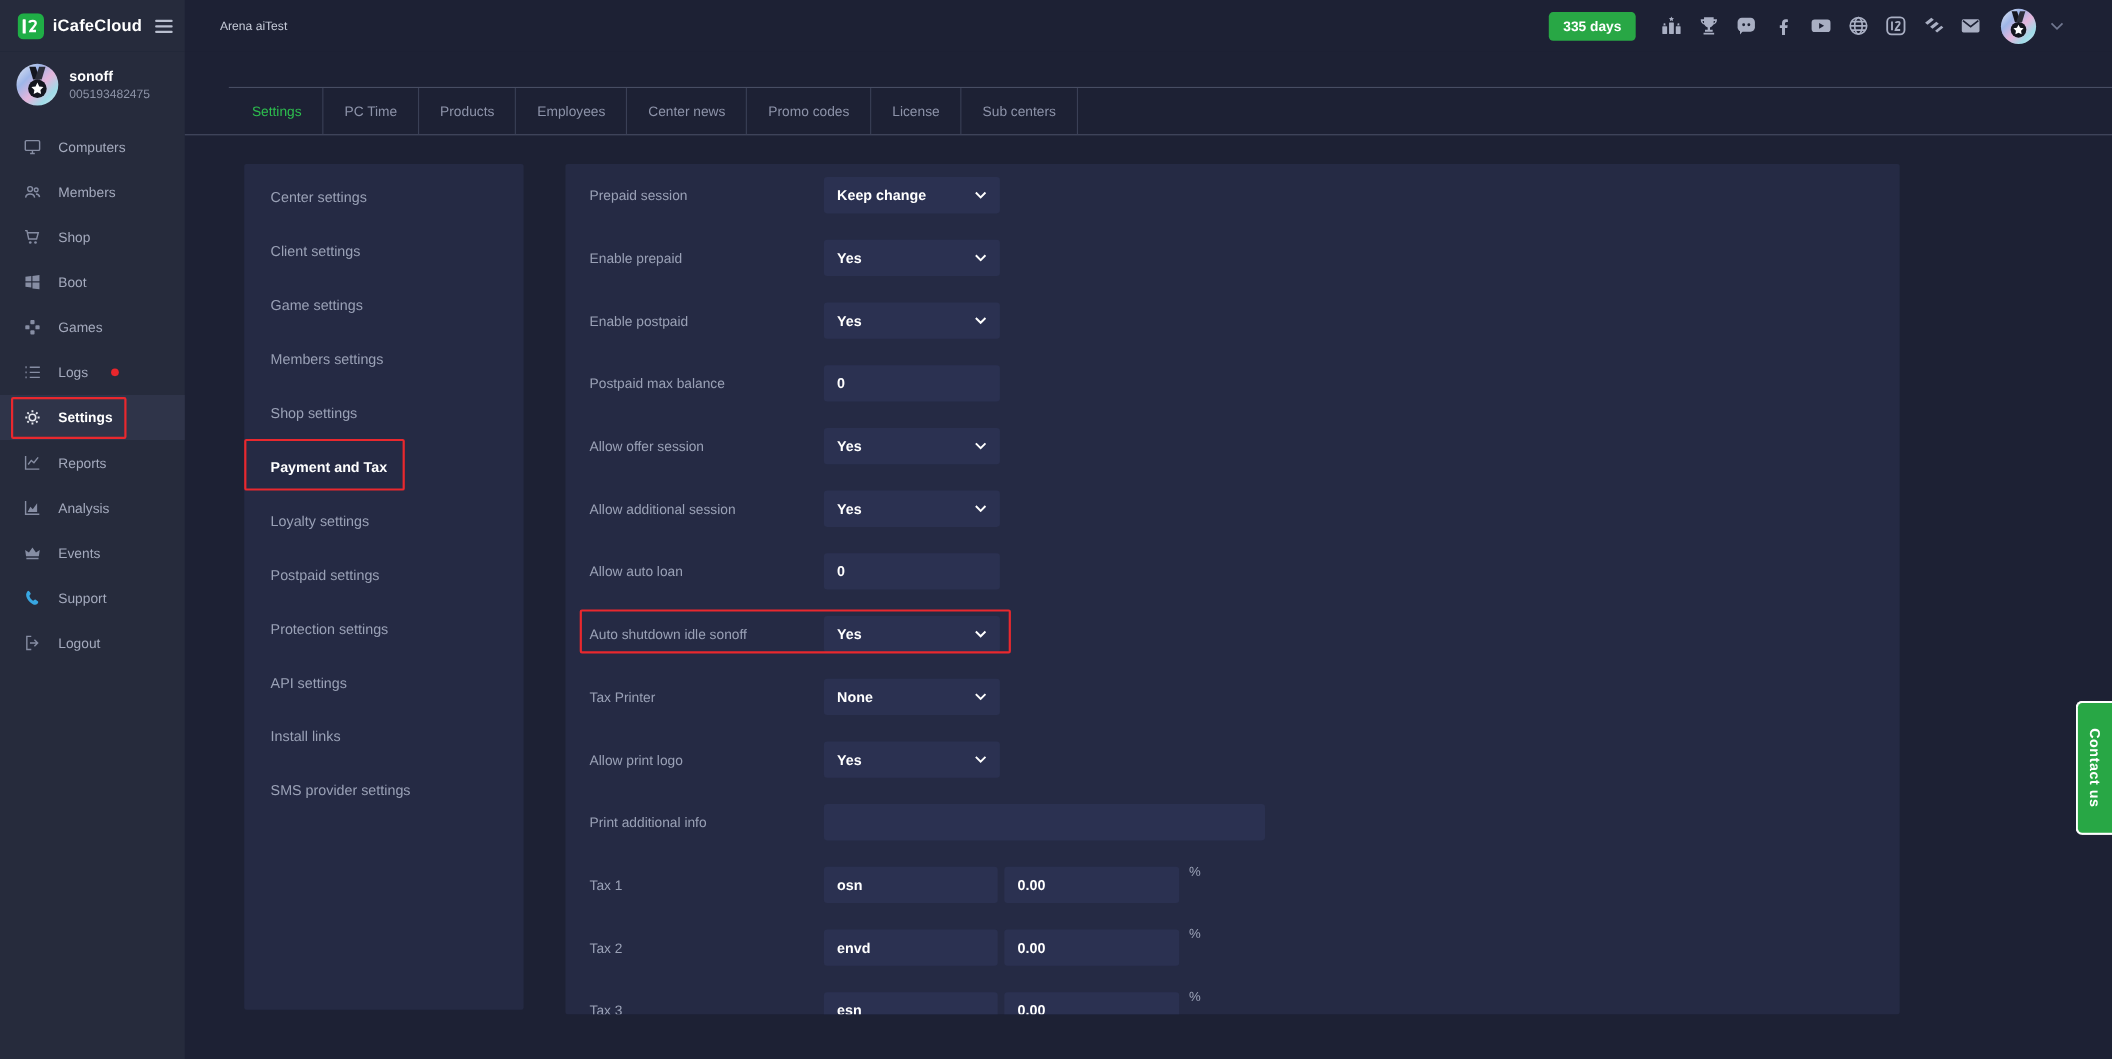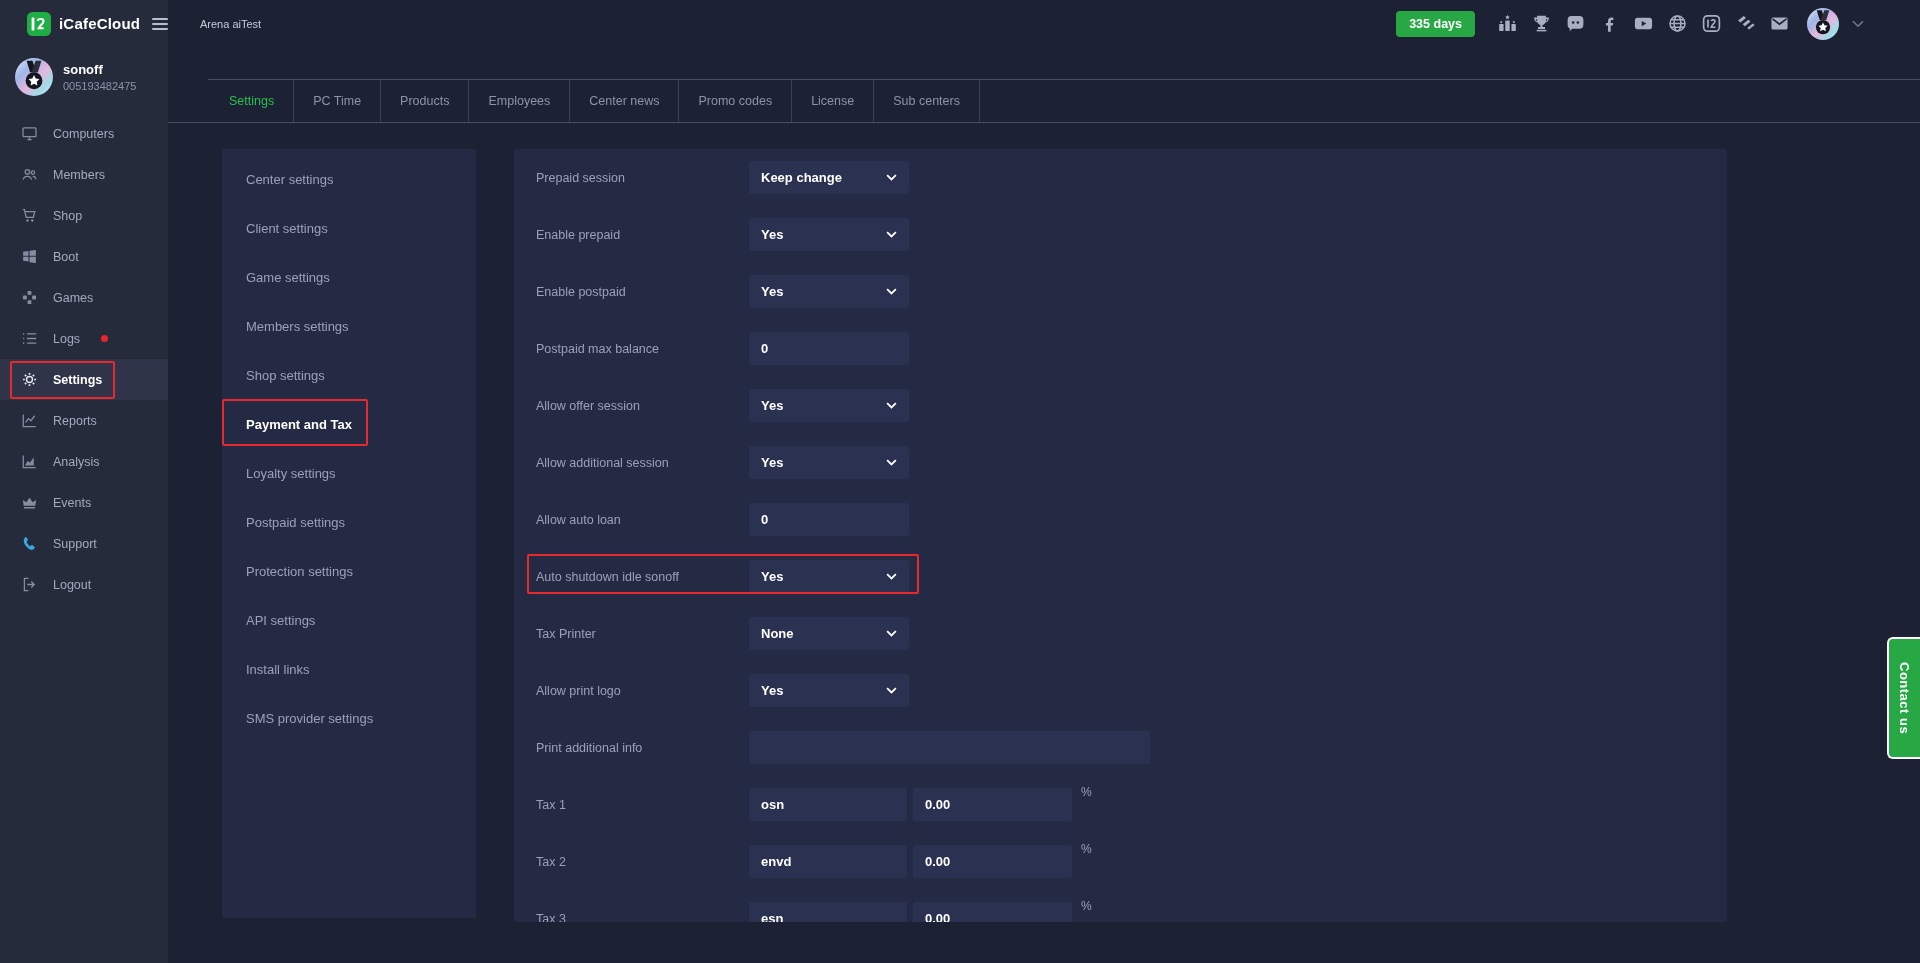--- a/index.html
+++ b/index.html
@@ -6,28 +6,28 @@
   .app{position:relative;width:1920px;height:963px;overflow:hidden;
        font-family:"Liberation Sans","DejaVu Sans",sans-serif;
        --bg:#1d2134;--sidebar:#262b3c;--card:#252a44;--fieldbg:#2b3151;
        --accent:#28a745;--tabgreen:#2dbd4e;--red:#e9282e;
        background:var(--bg);}
 
   
   .topbar{position:absolute;top:0;left:0;right:0;height:47px;background:var(--bg);
           display:flex;align-items:center;}
   .logo-cell{flex:0 0 168px;width:168px;height:100%;background:var(--sidebar);
-             display:flex;align-items:center;gap:8px;padding-left:27px;box-sizing:border-box;}
+             display:flex;align-items:center;gap:8px;padding-left:16px;box-sizing:border-box;}
   .logo-icon{width:24px;height:24px;flex:0 0 24px;}
   .logo-icon svg{width:100%;height:100%;display:block;}
   .brand{color:#fff;font-weight:700;font-size:15px;letter-spacing:.2px;white-space:nowrap;}
   .hamburger{margin-left:auto;margin-right:11px;display:flex;flex-direction:column;gap:3px;cursor:pointer;padding:4px;}
   .hamburger i{display:block;width:16px;height:2px;background:#b9bfcf;border-radius:1px;}
   .topbar-title{margin-left:32px;color:#c6cbd8;font-size:11px;}
-  .topbar-right{margin-left:auto;display:flex;align-items:center;gap:13px;padding-right:56px;}
+  .topbar-right{margin-left:auto;display:flex;align-items:center;gap:13px;padding-right:44px;}
   .days-badge{background:var(--accent);color:#fff;font-size:12.5px;font-weight:700;
               padding:6px 13px;border-radius:4px;margin-right:9px;cursor:pointer;white-space:nowrap;}
   .topbar-icons{display:flex;align-items:center;gap:13px;}
   .tb-icon{width:21px;height:21px;color:#a9afc3;cursor:pointer;}
   .tb-icon svg{width:100%;height:100%;display:block;}
   .avatar{border-radius:50%;overflow:hidden;display:block;
           background:linear-gradient(135deg,#e6eaf2 0%,#9eb6e8 30%,#e5b6dc 55%,#9fdce8 78%,#dfe5f0 100%);}
   .avatar svg{width:100%;height:100%;display:block;}
   .avatar-sm{width:32px;height:32px;margin-left:4px;cursor:pointer;}
   .avatar-lg{width:38px;height:38px;flex:0 0 38px;}

